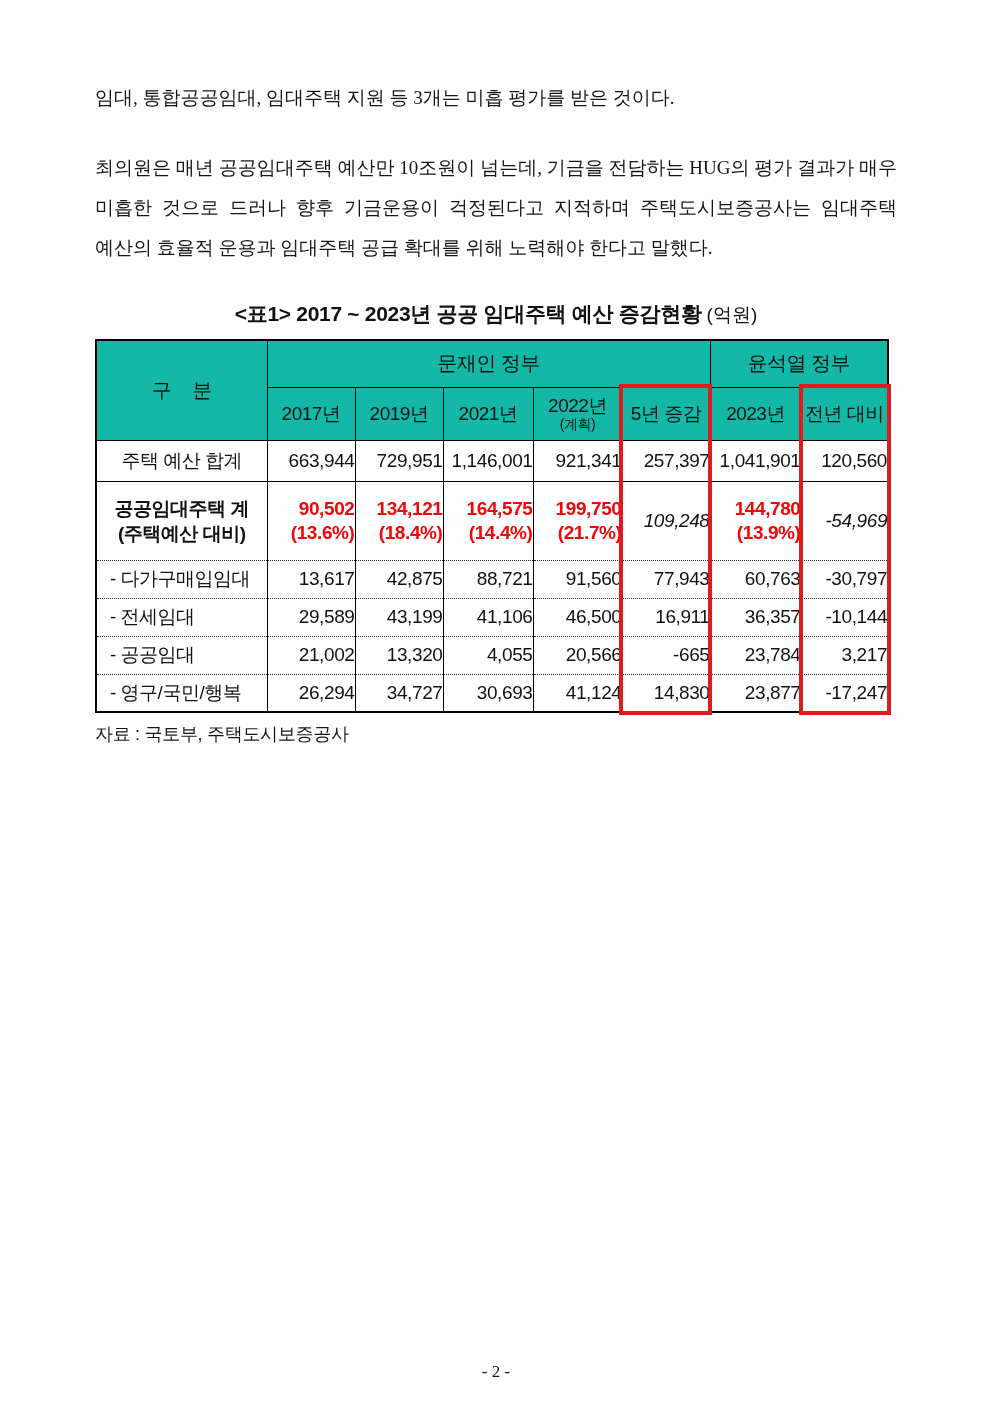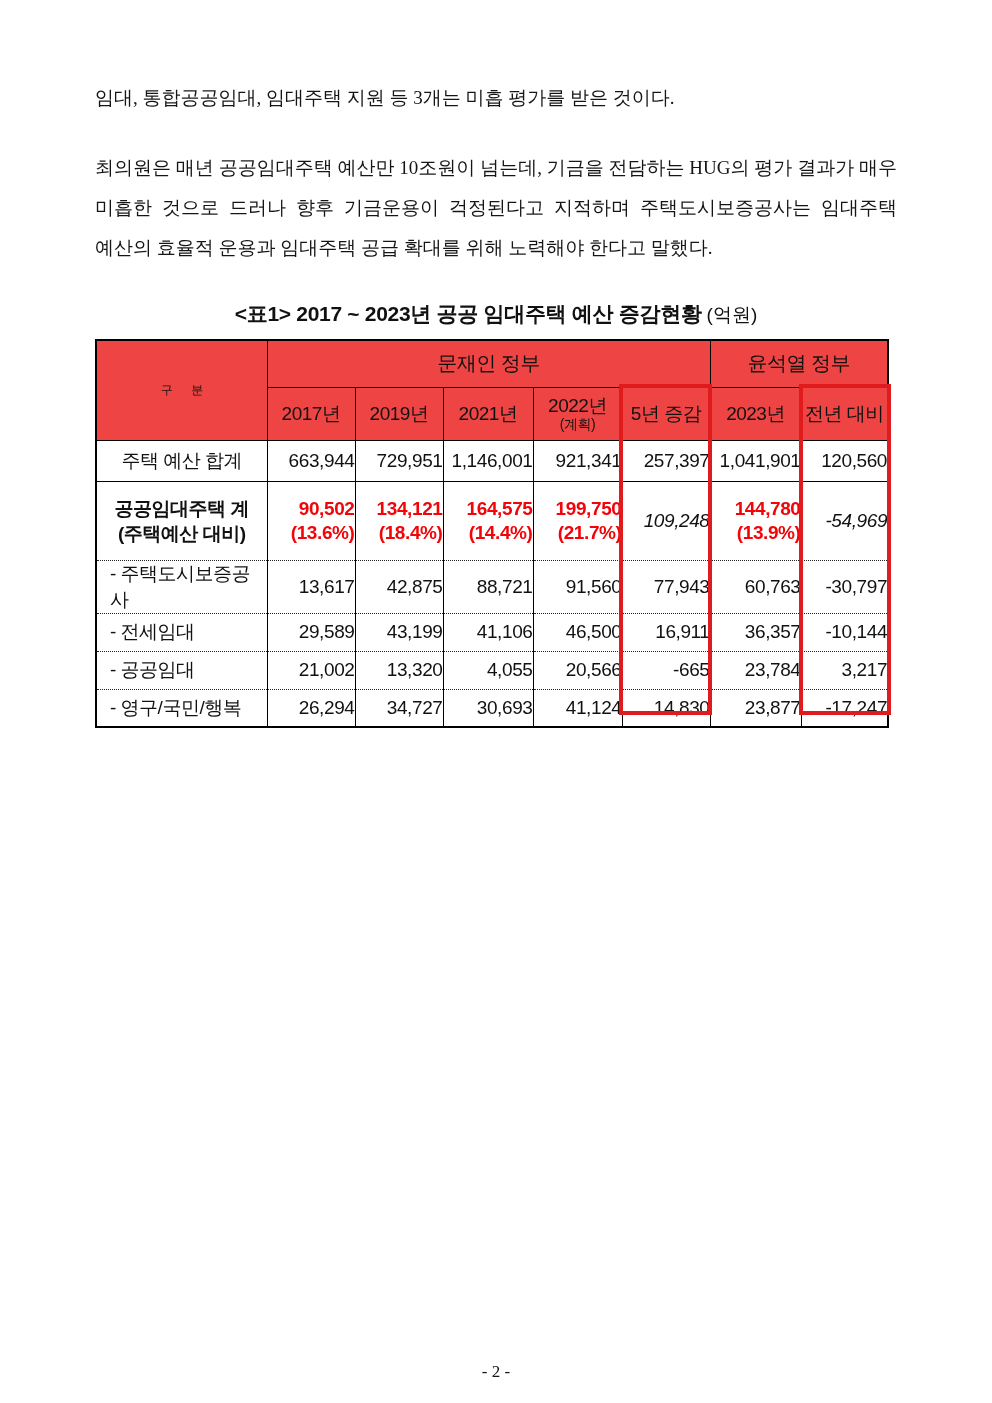--- a/index.html
+++ b/index.html
@@ -43,32 +43,32 @@
     border: 2px solid #000;
     font-family: "Liberation Sans", "DejaVu Sans", sans-serif;
   }
   table.budget th, table.budget td {
     border-left: 1px solid #000;
     border-right: 1px solid #000;
     padding: 0;
     overflow: hidden;
   }
   thead th {
-    background: #ef4444;
+    background: #14b8a6;
     border-top: 1px solid #000;
     border-bottom: 1px solid #000;
     font-weight: normal;
     font-size: 19px;
     letter-spacing: -0.5px;
     text-align: center;
     vertical-align: middle;
   }
   tr.h1 { height: 47px; }
   tr.h2 { height: 53px; }
-  .th-cat { font-size: 12px; word-spacing: 16px; margin-left: 20px; }
+  .th-cat { font-size: 20px; word-spacing: 16px; margin-left: 20px; }
   .th-group { font-size: 20px; }
   .th-sub { font-size: 14px; line-height: 15px; letter-spacing: -0.5px; }
   .th-year-main { line-height: 22px; }
 
   tbody td {
     border-top: 1px solid #000;
     border-bottom: none;
     vertical-align: middle;
     font-size: 19px;
     letter-spacing: -0.4px;
@@ -192,21 +192,21 @@
               <div class="pct">(21.7%)</div>
             </td>
             <td class="num black">109,248</td>
             <td class="num red">
               <div class="val">144,780</div>
               <div class="pct">(13.9%)</div>
             </td>
             <td class="num black">-54,969</td>
           </tr>
           <tr class="dotted">
-            <td class="lbl left">- 주택도시보증공사</td>
+            <td class="lbl left">- 다가구매입임대</td>
             <td class="num">13,617</td>
             <td class="num">42,875</td>
             <td class="num">88,721</td>
             <td class="num">91,560</td>
             <td class="num">77,943</td>
             <td class="num">60,763</td>
             <td class="num">-30,797</td>
           </tr>
           <tr class="dotted">
             <td class="lbl left">- 전세임대</td>
@@ -237,16 +237,17 @@
             <td class="num">14,830</td>
             <td class="num">23,877</td>
             <td class="num">-17,247</td>
           </tr>
         </tbody>
       </table>
       <div class="redbox redbox-5yr"></div>
       <div class="redbox redbox-yoy"></div>
     </div>
 
+    <p class="source">자료 : 국토부, 주택도시보증공사</p>
   </div>
 
   <div class="page-number">- 2 -</div>
 </div>
 
 </body></html>

